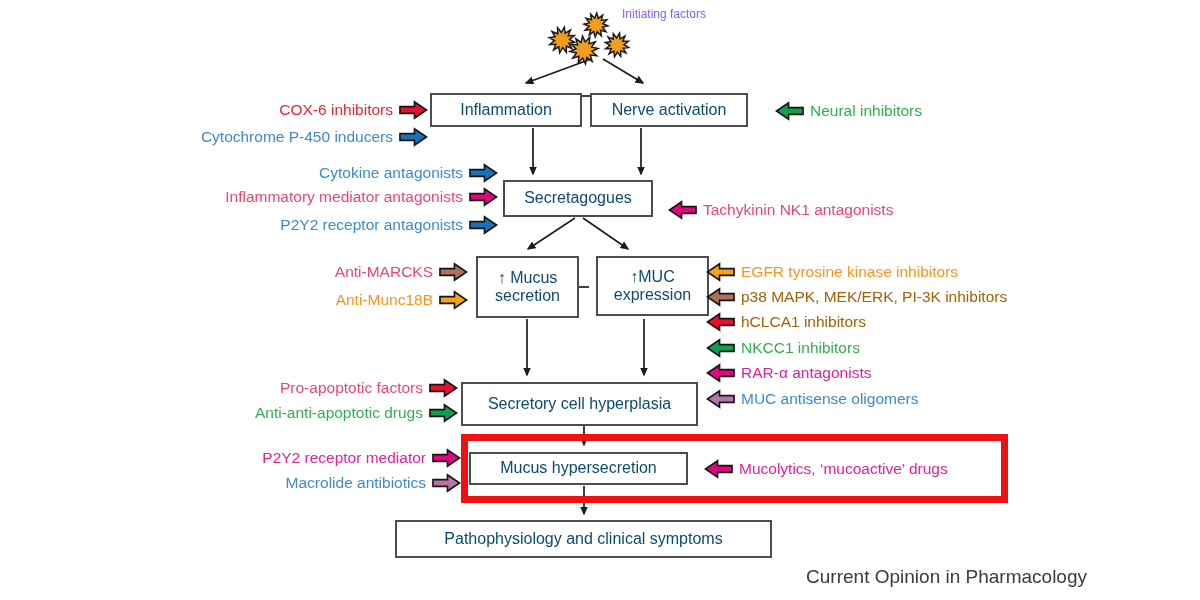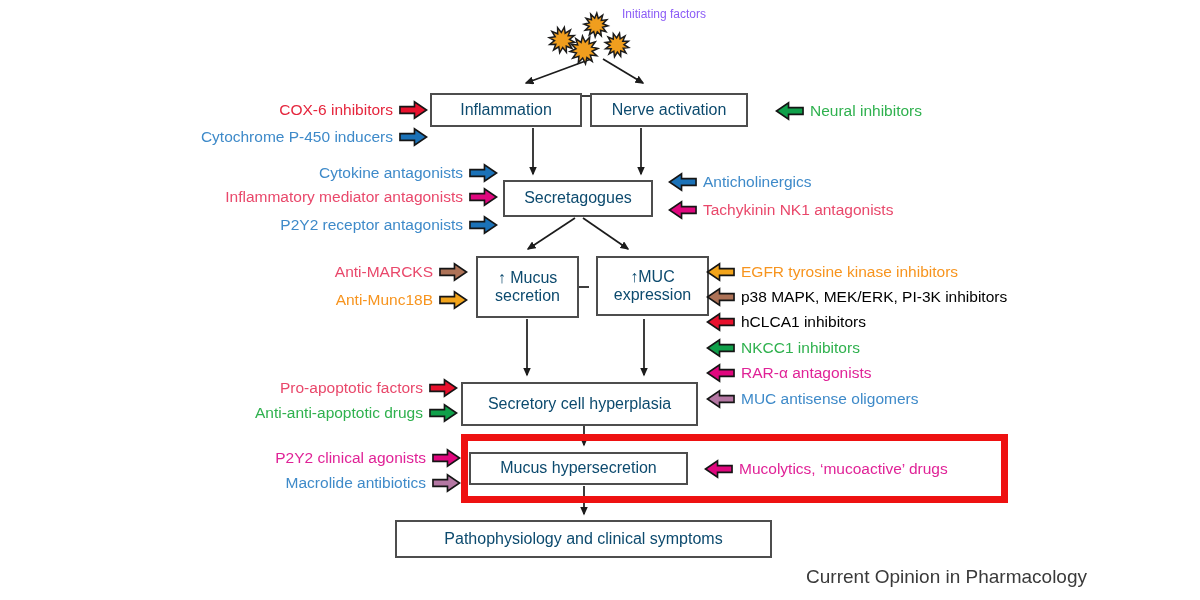--- a/index.html
+++ b/index.html
@@ -10,21 +10,21 @@
         background:#fff;border:2px solid #4d4d4d;color:#0c4a6e;font-size:16px;text-align:center;
         white-space:pre-line;line-height:1.15;z-index:3;}
   
   .lbl{position:absolute;display:flex;align-items:center;gap:6px;font-size:15.5px;height:21px;
        white-space:nowrap;z-index:4;}
   .barrow{flex:0 0 auto;display:block;}
   .barrow polygon{fill:currentColor;stroke:#151515;stroke-width:1.7;stroke-linejoin:miter;}
   .flip{transform:scaleX(-1);}
   
   .t-green{color:#2FB14E}.t-red{color:#E5253C}.t-blue{color:#3E8AC9}.t-rose{color:#E9486B}
-  .t-crimson{color:#000000}.t-orange{color:#F7941E}.t-magenta{color:#E02297}
+  .t-crimson{color:#a16207}.t-orange{color:#F7941E}.t-magenta{color:#E02297}
   
   .a-green{color:#10A04A}.a-red{color:#E8112D}.a-blue{color:#1B72B8}.a-magenta{color:#E0077E}
   .a-brown{color:#AD7257}.a-orange{color:#F2A41B}.a-mauve{color:#B477A3}
   .overlay{position:absolute;left:0;top:0;z-index:2;pointer-events:none;}
   .stars{position:absolute;left:540px;top:6px;z-index:2;}
   .stars polygon{fill:#F09E1E;stroke:#1b1b1b;stroke-width:1.5;}
   .hilite{position:absolute;left:461px;top:434px;width:547px;height:69px;box-sizing:border-box;
           border:7px solid #EE1111;z-index:5;pointer-events:none;background:transparent;}
   .title{position:absolute;left:622px;top:7px;font-size:12px;color:#8b5cf6;z-index:4;}
   .caption{position:absolute;right:113px;top:566px;font-size:19px;color:#3a3a3a;z-index:4;}
@@ -126,44 +126,38 @@
         <polygon points="1,6.5 16,6.5 16,1.5 28.5,10 16,18.5 16,13.5 1,13.5"></polygon>
       </svg>
   </div>
   <div class="lbl t-green" style="top:402px;right:742px">
     <span>Anti-anti-apoptotic drugs</span>
     <svg class="barrow a-green" width="29" height="20" viewBox="0 0 30 20">
         <polygon points="1,6.5 16,6.5 16,1.5 28.5,10 16,18.5 16,13.5 1,13.5"></polygon>
       </svg>
   </div>
   <div class="lbl t-magenta" style="top:447px;right:739px">
-    <span>P2Y2 clinical agonists</span>
+    <span>P2Y2 receptor mediator</span>
     <svg class="barrow a-magenta" width="29" height="20" viewBox="0 0 30 20">
         <polygon points="1,6.5 16,6.5 16,1.5 28.5,10 16,18.5 16,13.5 1,13.5"></polygon>
       </svg>
   </div>
   <div class="lbl t-blue" style="top:472px;right:739px">
     <span>Macrolide antibiotics</span>
     <svg class="barrow a-mauve" width="29" height="20" viewBox="0 0 30 20">
         <polygon points="1,6.5 16,6.5 16,1.5 28.5,10 16,18.5 16,13.5 1,13.5"></polygon>
       </svg>
   </div>
 
   <div class="lbl t-green" style="top:100px;left:775px">
     <svg class="barrow flip a-green" width="29" height="20" viewBox="0 0 30 20">
         <polygon points="1,6.5 16,6.5 16,1.5 28.5,10 16,18.5 16,13.5 1,13.5"></polygon>
       </svg>
     <span>Neural inhibitors</span>
   </div>
-  <div class="lbl t-blue" style="top:171px;left:668px">
-    <svg class="barrow flip a-blue" width="29" height="20" viewBox="0 0 30 20">
-        <polygon points="1,6.5 16,6.5 16,1.5 28.5,10 16,18.5 16,13.5 1,13.5"></polygon>
-      </svg>
-    <span>Anticholinergics</span>
-  </div>
   <div class="lbl t-rose" style="top:199px;left:668px">
     <svg class="barrow flip a-magenta" width="29" height="20" viewBox="0 0 30 20">
         <polygon points="1,6.5 16,6.5 16,1.5 28.5,10 16,18.5 16,13.5 1,13.5"></polygon>
       </svg>
     <span>Tachykinin NK1 antagonists</span>
   </div>
   <div class="lbl t-orange" style="top:261px;left:706px">
     <svg class="barrow flip a-orange" width="29" height="20" viewBox="0 0 30 20">
         <polygon points="1,6.5 16,6.5 16,1.5 28.5,10 16,18.5 16,13.5 1,13.5"></polygon>
       </svg>

